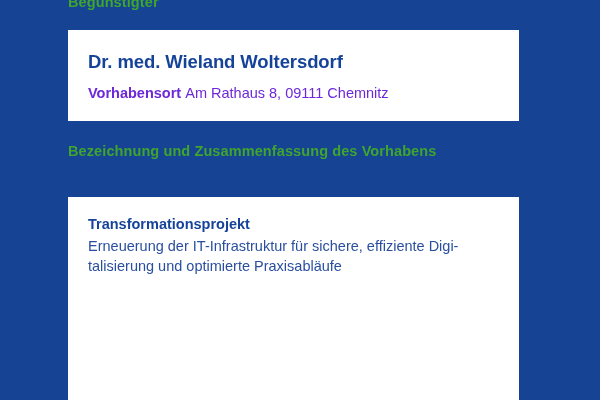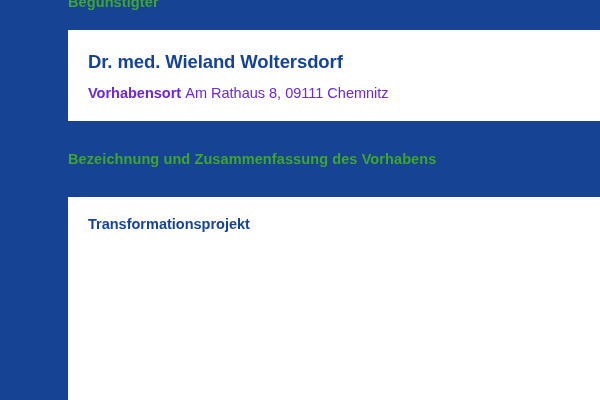--- a/index.html
+++ b/index.html
@@ -29,27 +29,27 @@
     position: absolute;
     left: 48px;
     color: #3FA52E;
     font-size: 14.5px;
     font-weight: 700;
     letter-spacing: 0.1px;
     white-space: nowrap;
     line-height: 1.1;
   }
   .section-label.first { top: -5px; }
-  .section-label.second { top: 152px; }
+  .section-label.second { top: 144px; }
 
   
   .card {
     position: absolute;
     left: 48px;
-    width: 532px;
+    width: 451px;
     background: #FFFFFF;
     box-sizing: border-box;
     padding: 18px 20px 16px 20px;
   }
   .card.beneficiary {
     top: 30px;
     height: 91px;
   }
   .card.project {
     top: 197px;
@@ -111,18 +111,20 @@
   </div>
 
   <div class="section-label second">Bezeichnung und Zusammenfassung des Vorhabens</div>
 
   <div class="card project">
 
 
     <div class="field-block">
       <div class="field-label">Transformationsprojekt</div>
       <div class="field-value">
+        <span class="vline">Erneuerung der IT-Infrastruktur für sichere, effiziente Digi-</span>
+        <span class="vline">talisierung und optimierte Praxisabläufe</span>
       </div>
     </div>
 
   </div>
 
 </div>
 
 </body></html>

